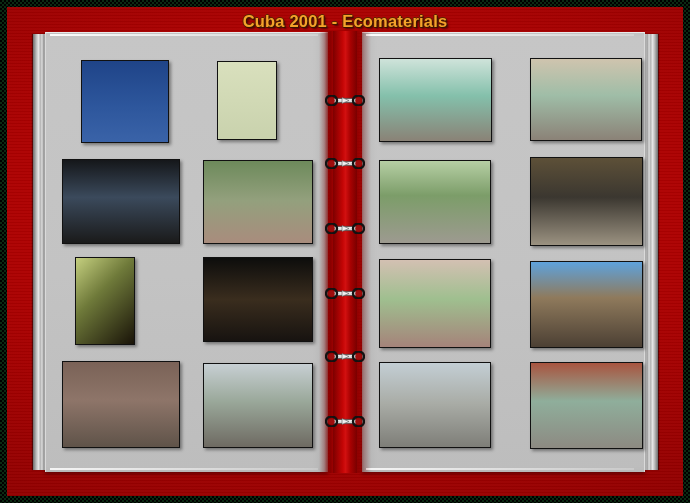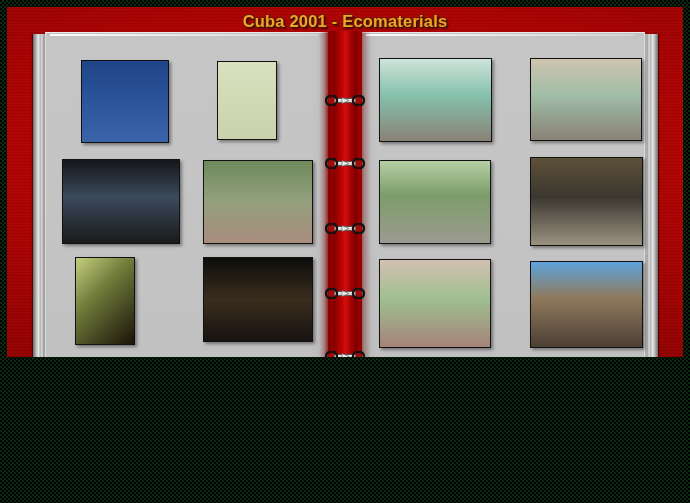--- a/index.html
+++ b/index.html
@@ -7,21 +7,21 @@
   body{width:690px;height:503px;overflow:hidden;
        font-family:"Liberation Sans",sans-serif;}
 
   
   #album-frame{
     position:relative;width:690px;height:503px;box-sizing:border-box;
     background:
       repeating-conic-gradient(#0b2a12 0% 25%, #000000 0% 50%) 0 0/4px 4px;
   }
   #album-inner{
-    position:absolute;left:7px;top:7px;width:676px;height:350px;
+    position:absolute;left:7px;top:7px;width:676px;height:489px;
     background:
       radial-gradient(ellipse 120% 90% at 50% 42%, #c00202 0%, #ad0101 42%, #8d0000 82%, #7a0000 100%);
     overflow:hidden;
   }
   
   #album-inner::after{
     content:"";position:absolute;inset:0;pointer-events:none;
     background:repeating-linear-gradient(0deg, rgba(0,0,0,.055) 0 1px, rgba(255,255,255,.025) 1px 3px);
     opacity:.85;
   }

